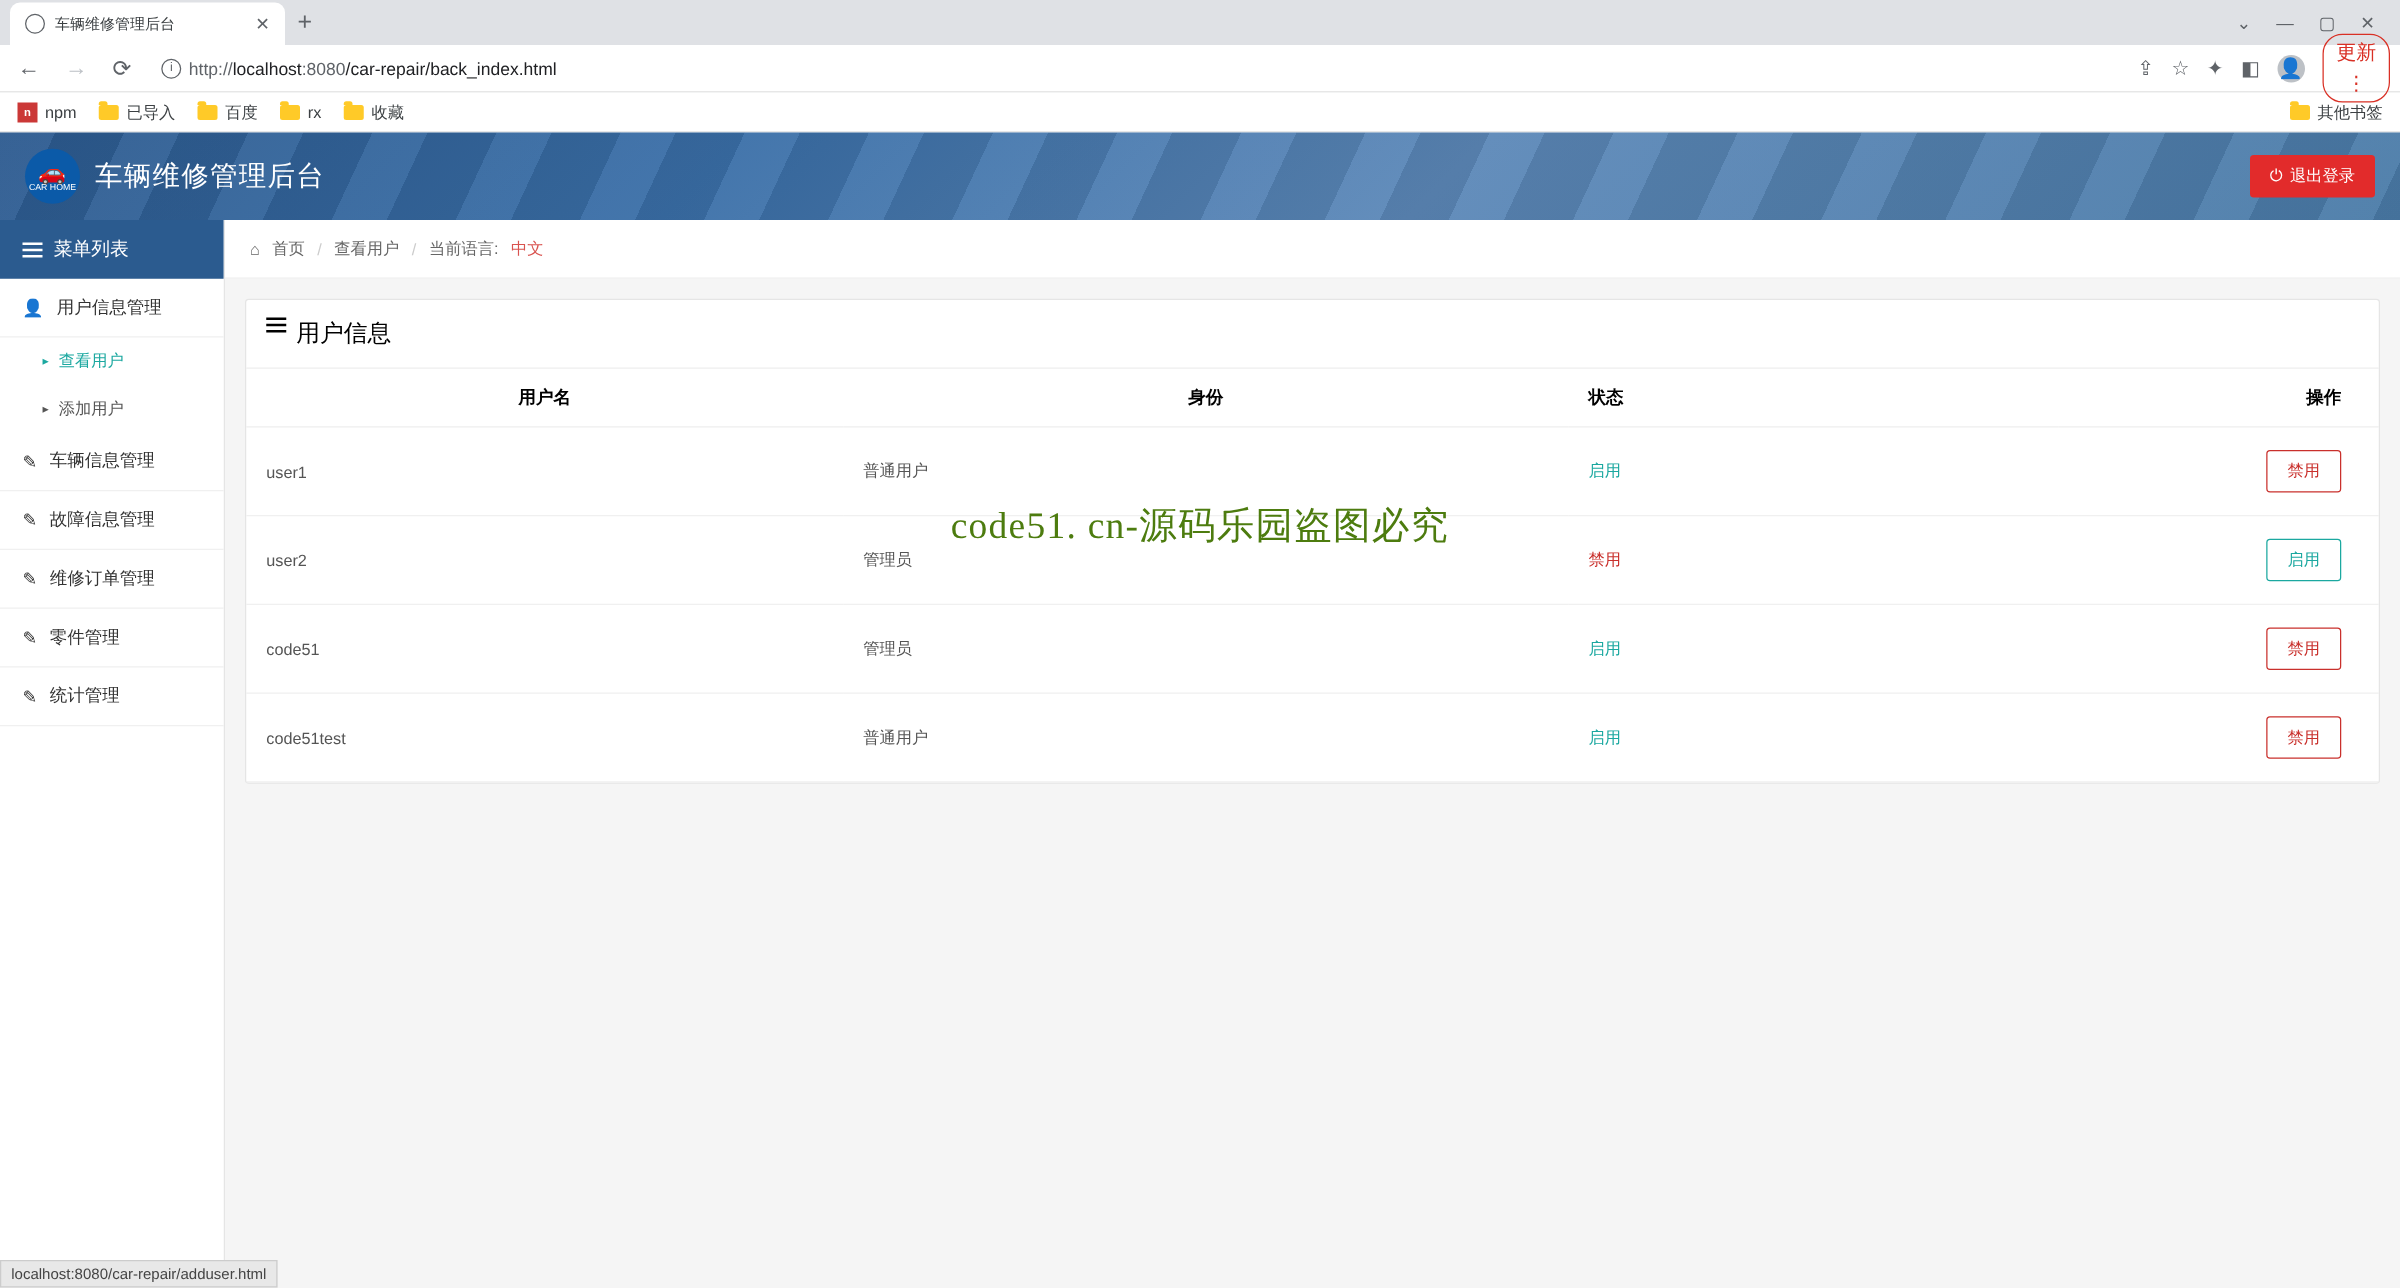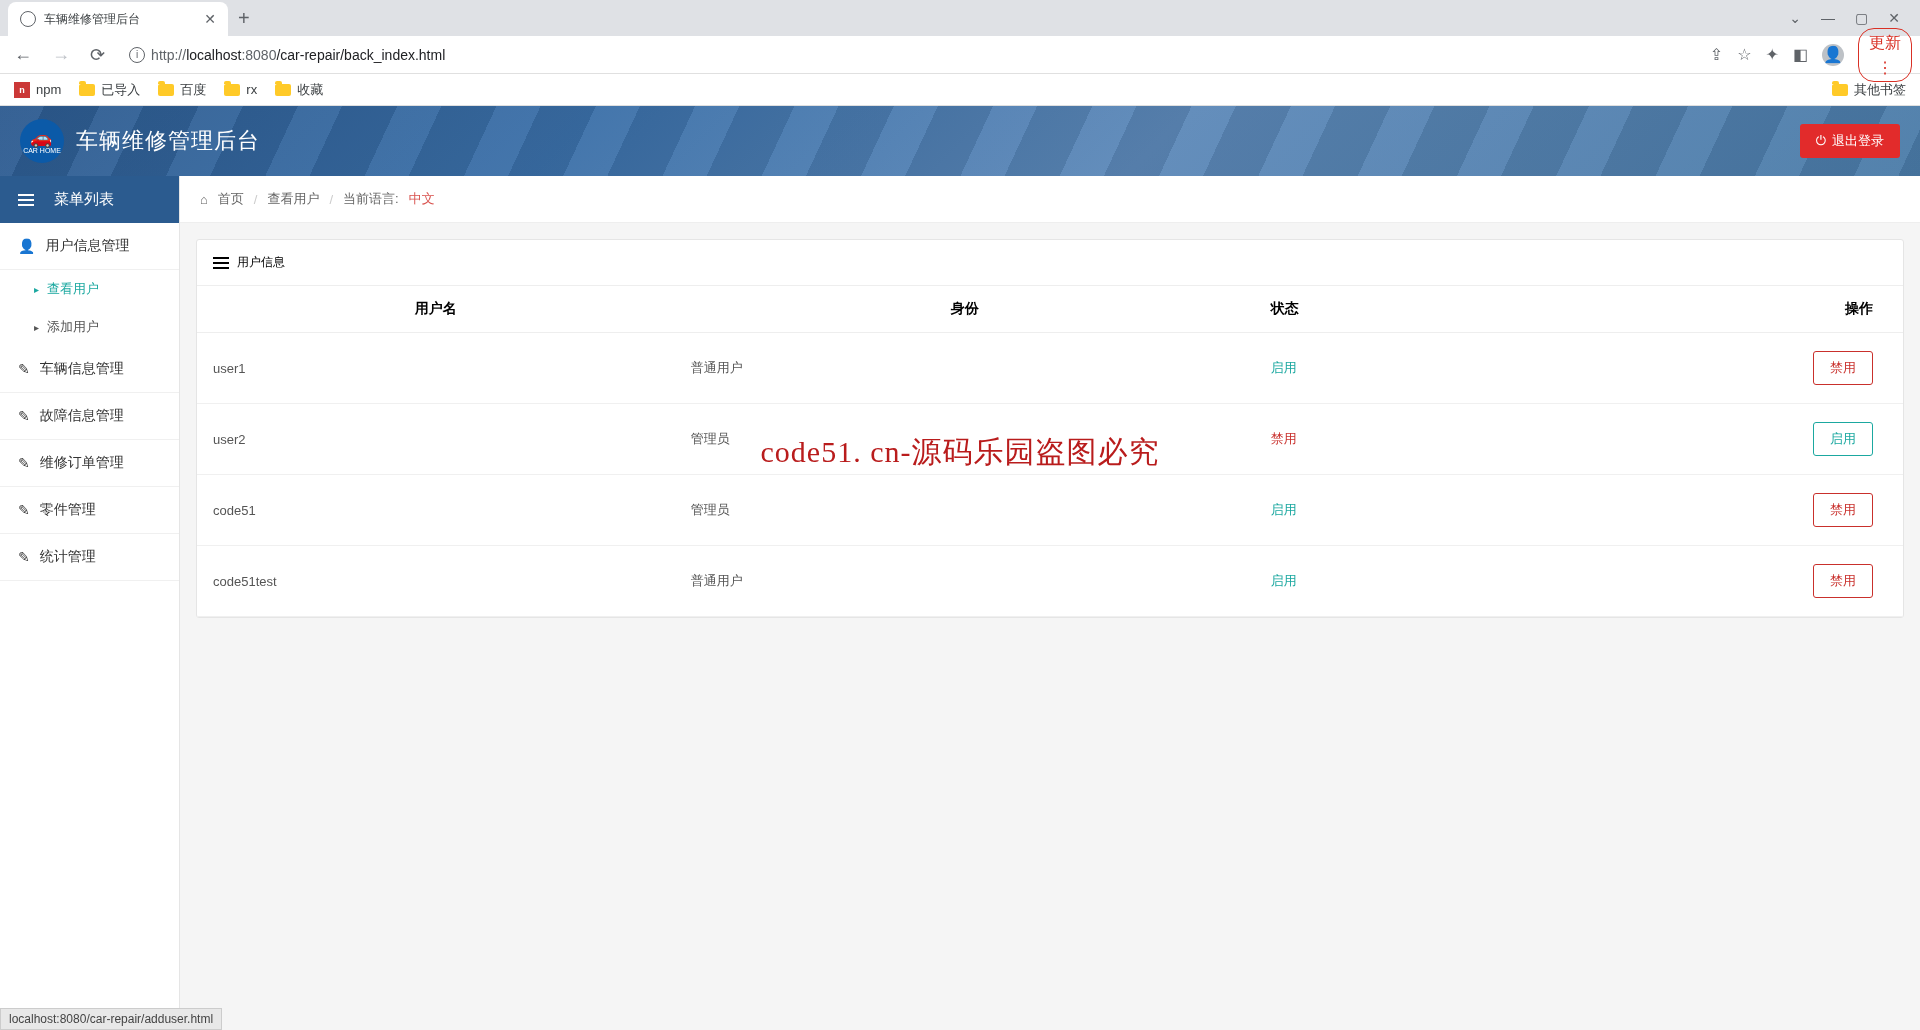--- a/index.html
+++ b/index.html
@@ -39,45 +39,45 @@
 .app-header::before { content: ""; position: absolute; inset: 0; background: repeating-linear-gradient(115deg, rgba(255,255,255,0.05) 0 40px, rgba(0,0,0,0.08) 40px 90px); }
 .logo-wrap { display: flex; align-items: center; gap: 12px; position: relative; z-index: 1; }
 .logo-icon { width: 44px; height: 44px; background: #0b5aa8; border-radius: 50%; display: flex; flex-direction: column; align-items: center; justify-content: center; color: #fff; font-size: 7px; }
 .logo-icon .car { font-size: 18px; line-height: 1; }
 .app-title { color: #fff; font-size: 22px; font-weight: 500; letter-spacing: 1px; }
 .logout-btn { margin-left: auto; background: #e22b2b; color: #fff; border: none; padding: 8px 16px; border-radius: 3px; font-size: 13px; cursor: pointer; display: flex; align-items: center; gap: 6px; position: relative; z-index: 1; }
 
 .app-body { display: flex; height: calc(100vh - 36px - 38px - 32px - 70px - 22px); }
 
 .sidebar { width: 180px; background: #fff; border-right: 1px solid #e5e5e5; overflow-y: auto; }
-.menu-header { background: #2b5b8f; color: #fff; padding: 14px 18px; font-size: 15px; font-weight: 500; display: flex; align-items: center; gap: 20px; }
+.menu-header { background: #2b5b8f; color: #fff; padding: 14px 18px; font-size: 15px; font-weight: 500; display: flex; align-items: center; gap: 9px; }
 .menu-item { padding: 14px 18px; border-bottom: 1px solid #f0f0f0; font-size: 14px; color: #333; display: flex; align-items: center; gap: 10px; cursor: pointer; }
 .submenu-item { padding: 10px 18px 10px 34px; font-size: 13px; color: #555; display: flex; align-items: center; gap: 8px; cursor: pointer; }
 .submenu-item.active { color: #1ba8a0; }
 .caret { font-size: 10px; }
 
 .main { flex: 1; background: #f5f5f5; padding: 0; overflow-y: auto; }
 .breadcrumb { background: #fff; padding: 14px 20px; display: flex; align-items: center; gap: 10px; font-size: 13px; color: #666; border-bottom: 1px solid #eee; }
 .breadcrumb .sep { color: #ccc; }
 .breadcrumb .lang-val { color: #d9534f; }
 
 .panel { margin: 16px; background: #fff; border: 1px solid #e5e5e5; border-radius: 3px; }
-.panel-header { padding: 14px 16px; border-bottom: 1px solid #eee; font-size: 12px; font-weight: 500; display: flex; align-items: center; gap: 8px; }
+.panel-header { padding: 14px 16px; border-bottom: 1px solid #eee; font-size: 19px; font-weight: 500; display: flex; gap: 8px; }
 .table { width: 100%; border-collapse: collapse; }
 .table th { text-align: center; padding: 14px 16px; font-weight: 600; font-size: 14px; border-bottom: 1px solid #eee; }
 .table th:nth-child(3), .table td:nth-child(3) { text-align: left; }
 .table th:nth-child(4), .table td:nth-child(4) { text-align: right; padding-right: 30px; }
 .table td { padding: 18px 16px; border-bottom: 1px solid #f0f0f0; font-size: 13px; color: #555; }
 .status-enabled { color: #1ba8a0; }
 .status-disabled { color: #c9302c; }
 .action-btn { border: 1px solid; background: #fff; padding: 7px 16px; border-radius: 3px; font-size: 13px; cursor: pointer; }
 .action-disable { color: #c9302c; border-color: #c9302c; }
 .action-enable { color: #1ba8a0; border-color: #1ba8a0; }
 
-.watermark { position: absolute; top: 400px; left: 50%; transform: translateX(-50%); font-size: 30px; color: #b91c1c; font-family: "SimSun", serif; pointer-events: none; z-index: 100; white-space: nowrap; letter-spacing: 1px; margin-top: 32px; }
+.watermark { position: absolute; top: 400px; left: 50%; transform: translateX(-50%); font-size: 30px; color: #4d7c0f; font-family: "SimSun", serif; pointer-events: none; z-index: 100; white-space: nowrap; letter-spacing: 1px; }
 
 .status-bar { position: fixed; bottom: 0; left: 0; background: #e8e8e8; color: #444; font-size: 12px; padding: 3px 8px; border: 1px solid #ccc; }
 
 .hamburger { display: inline-flex; flex-direction: column; gap: 3px; }
 .hamburger span { width: 16px; height: 2px; background: currentColor; }
 </style>
 </head>
 <body>
 
 <div class="browser-chrome">

